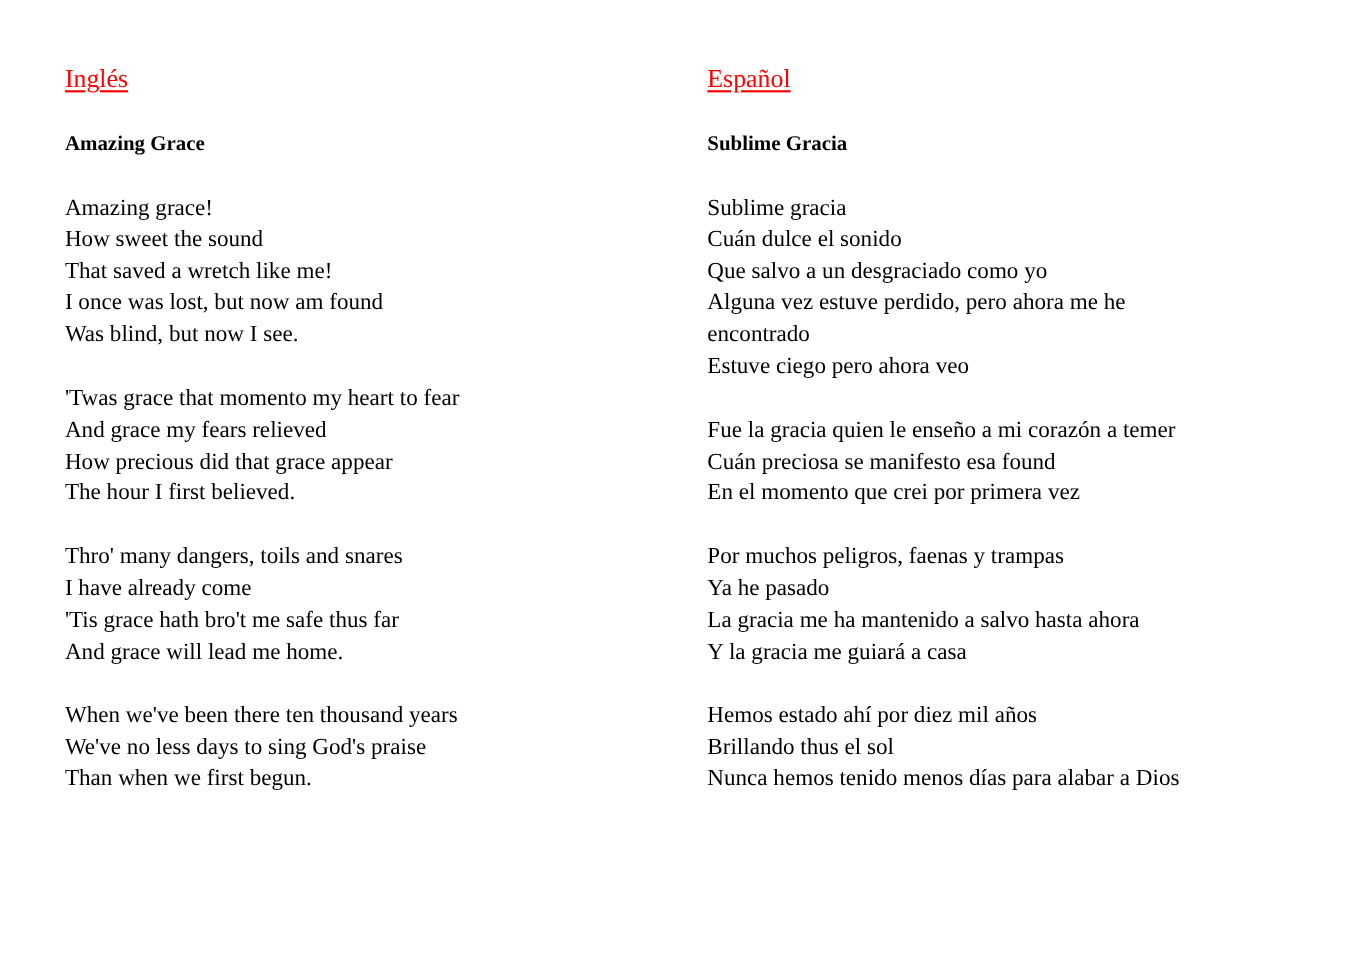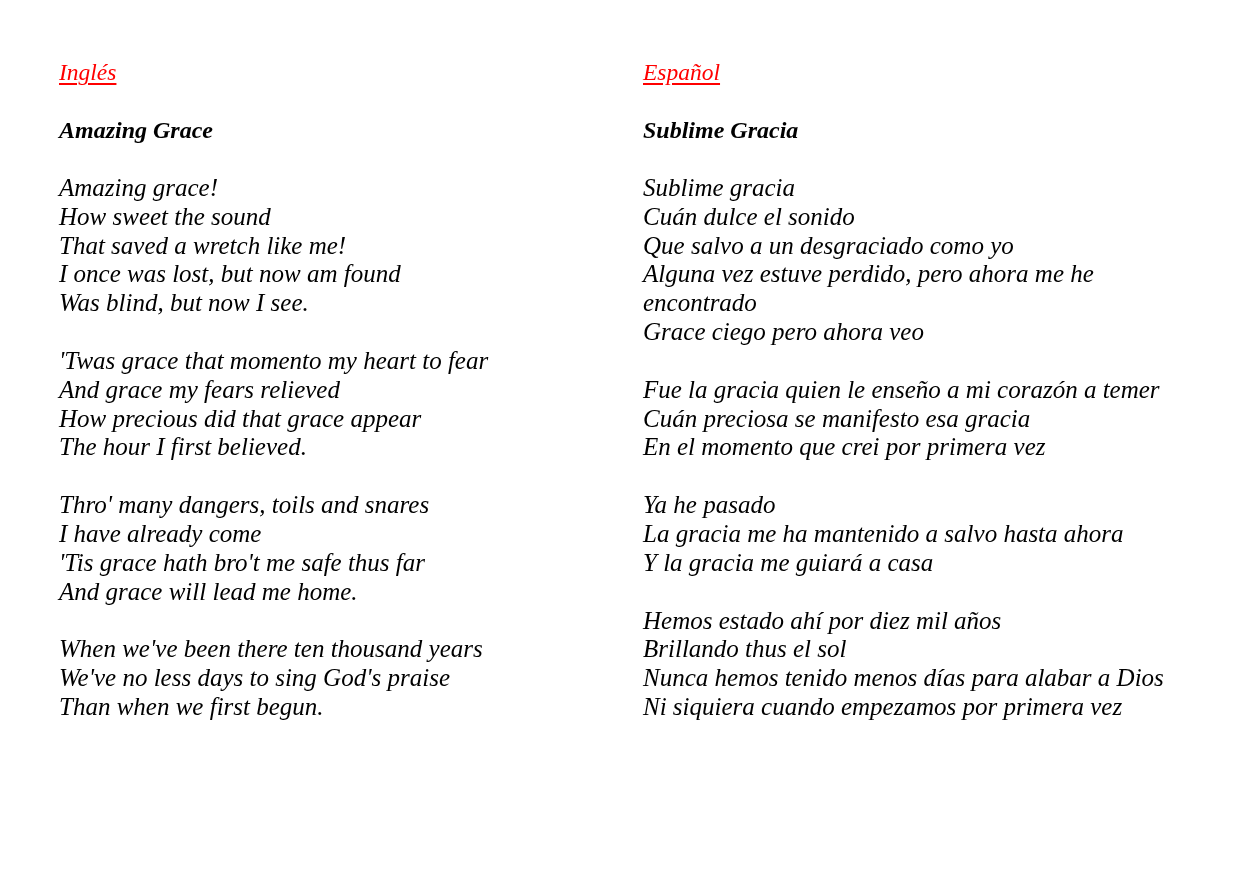--- a/index.html
+++ b/index.html
@@ -11,45 +11,44 @@
       width: 1241px;
       height: 875px;
       position: relative;
       overflow: hidden;
       font-family: "Liberation Serif", "DejaVu Serif", serif;
       color: #000000;
     }
     .column {
       position: absolute;
       top: 58px;
-      font-style: italic;
     }
     .col-left { left: 59px; width: 540px; }
     .col-right { left: 643px; width: 560px; }
     .lang-link {
       display: inline-block;
       font-size: 23.5px;
       line-height: 29px;
       color: #ff0000;
       text-decoration: underline;
       text-decoration-thickness: 2px;
       text-underline-offset: 3px;
       cursor: pointer;
     }
     .song-title {
       margin-top: 29px;
-      font-size: 24px;
+      font-size: 19px;
       line-height: 29px;
       font-weight: bold;
     }
     .stanza {
       margin-top: 29px;
     }
     .line {
-      font-size: 25px;
+      font-size: 21px;
       line-height: 28.8px;
       white-space: nowrap;
     }
     .col-right .line.wrap {
       white-space: normal;
       width: 470px;
     }
   </style>
 </head>
 <body>
@@ -89,34 +88,34 @@
 
 <div class="column col-right">
   <a class="lang-link">Español</a>
   <div class="song-title">Sublime Gracia</div>
 
   <div class="stanza">
     <div class="line">Sublime gracia</div>
     <div class="line">Cuán dulce el sonido</div>
     <div class="line">Que salvo a un desgraciado como yo</div>
     <div class="line wrap">Alguna vez estuve perdido, pero ahora me he encontrado</div>
-    <div class="line">Grace ciego pero ahora veo</div>
+    <div class="line">Estuve ciego pero ahora veo</div>
   </div>
 
   <div class="stanza">
     <div class="line">Fue la gracia quien le enseño a mi corazón a temer</div>
-    <div class="line">Cuán preciosa se manifesto esa gracia</div>
+    <div class="line">Cuán preciosa se manifesto esa found</div>
     <div class="line">En el momento que crei por primera vez</div>
   </div>
 
   <div class="stanza">
+    <div class="line">Por muchos peligros, faenas y trampas</div>
     <div class="line">Ya he pasado</div>
     <div class="line">La gracia me ha mantenido a salvo hasta ahora</div>
     <div class="line">Y la gracia me guiará a casa</div>
   </div>
 
   <div class="stanza">
     <div class="line">Hemos estado ahí por diez mil años</div>
     <div class="line">Brillando thus el sol</div>
     <div class="line">Nunca hemos tenido menos días para alabar a Dios</div>
-    <div class="line">Ni siquiera cuando empezamos por primera vez</div>
   </div>
 </div>
 
 </body></html>

